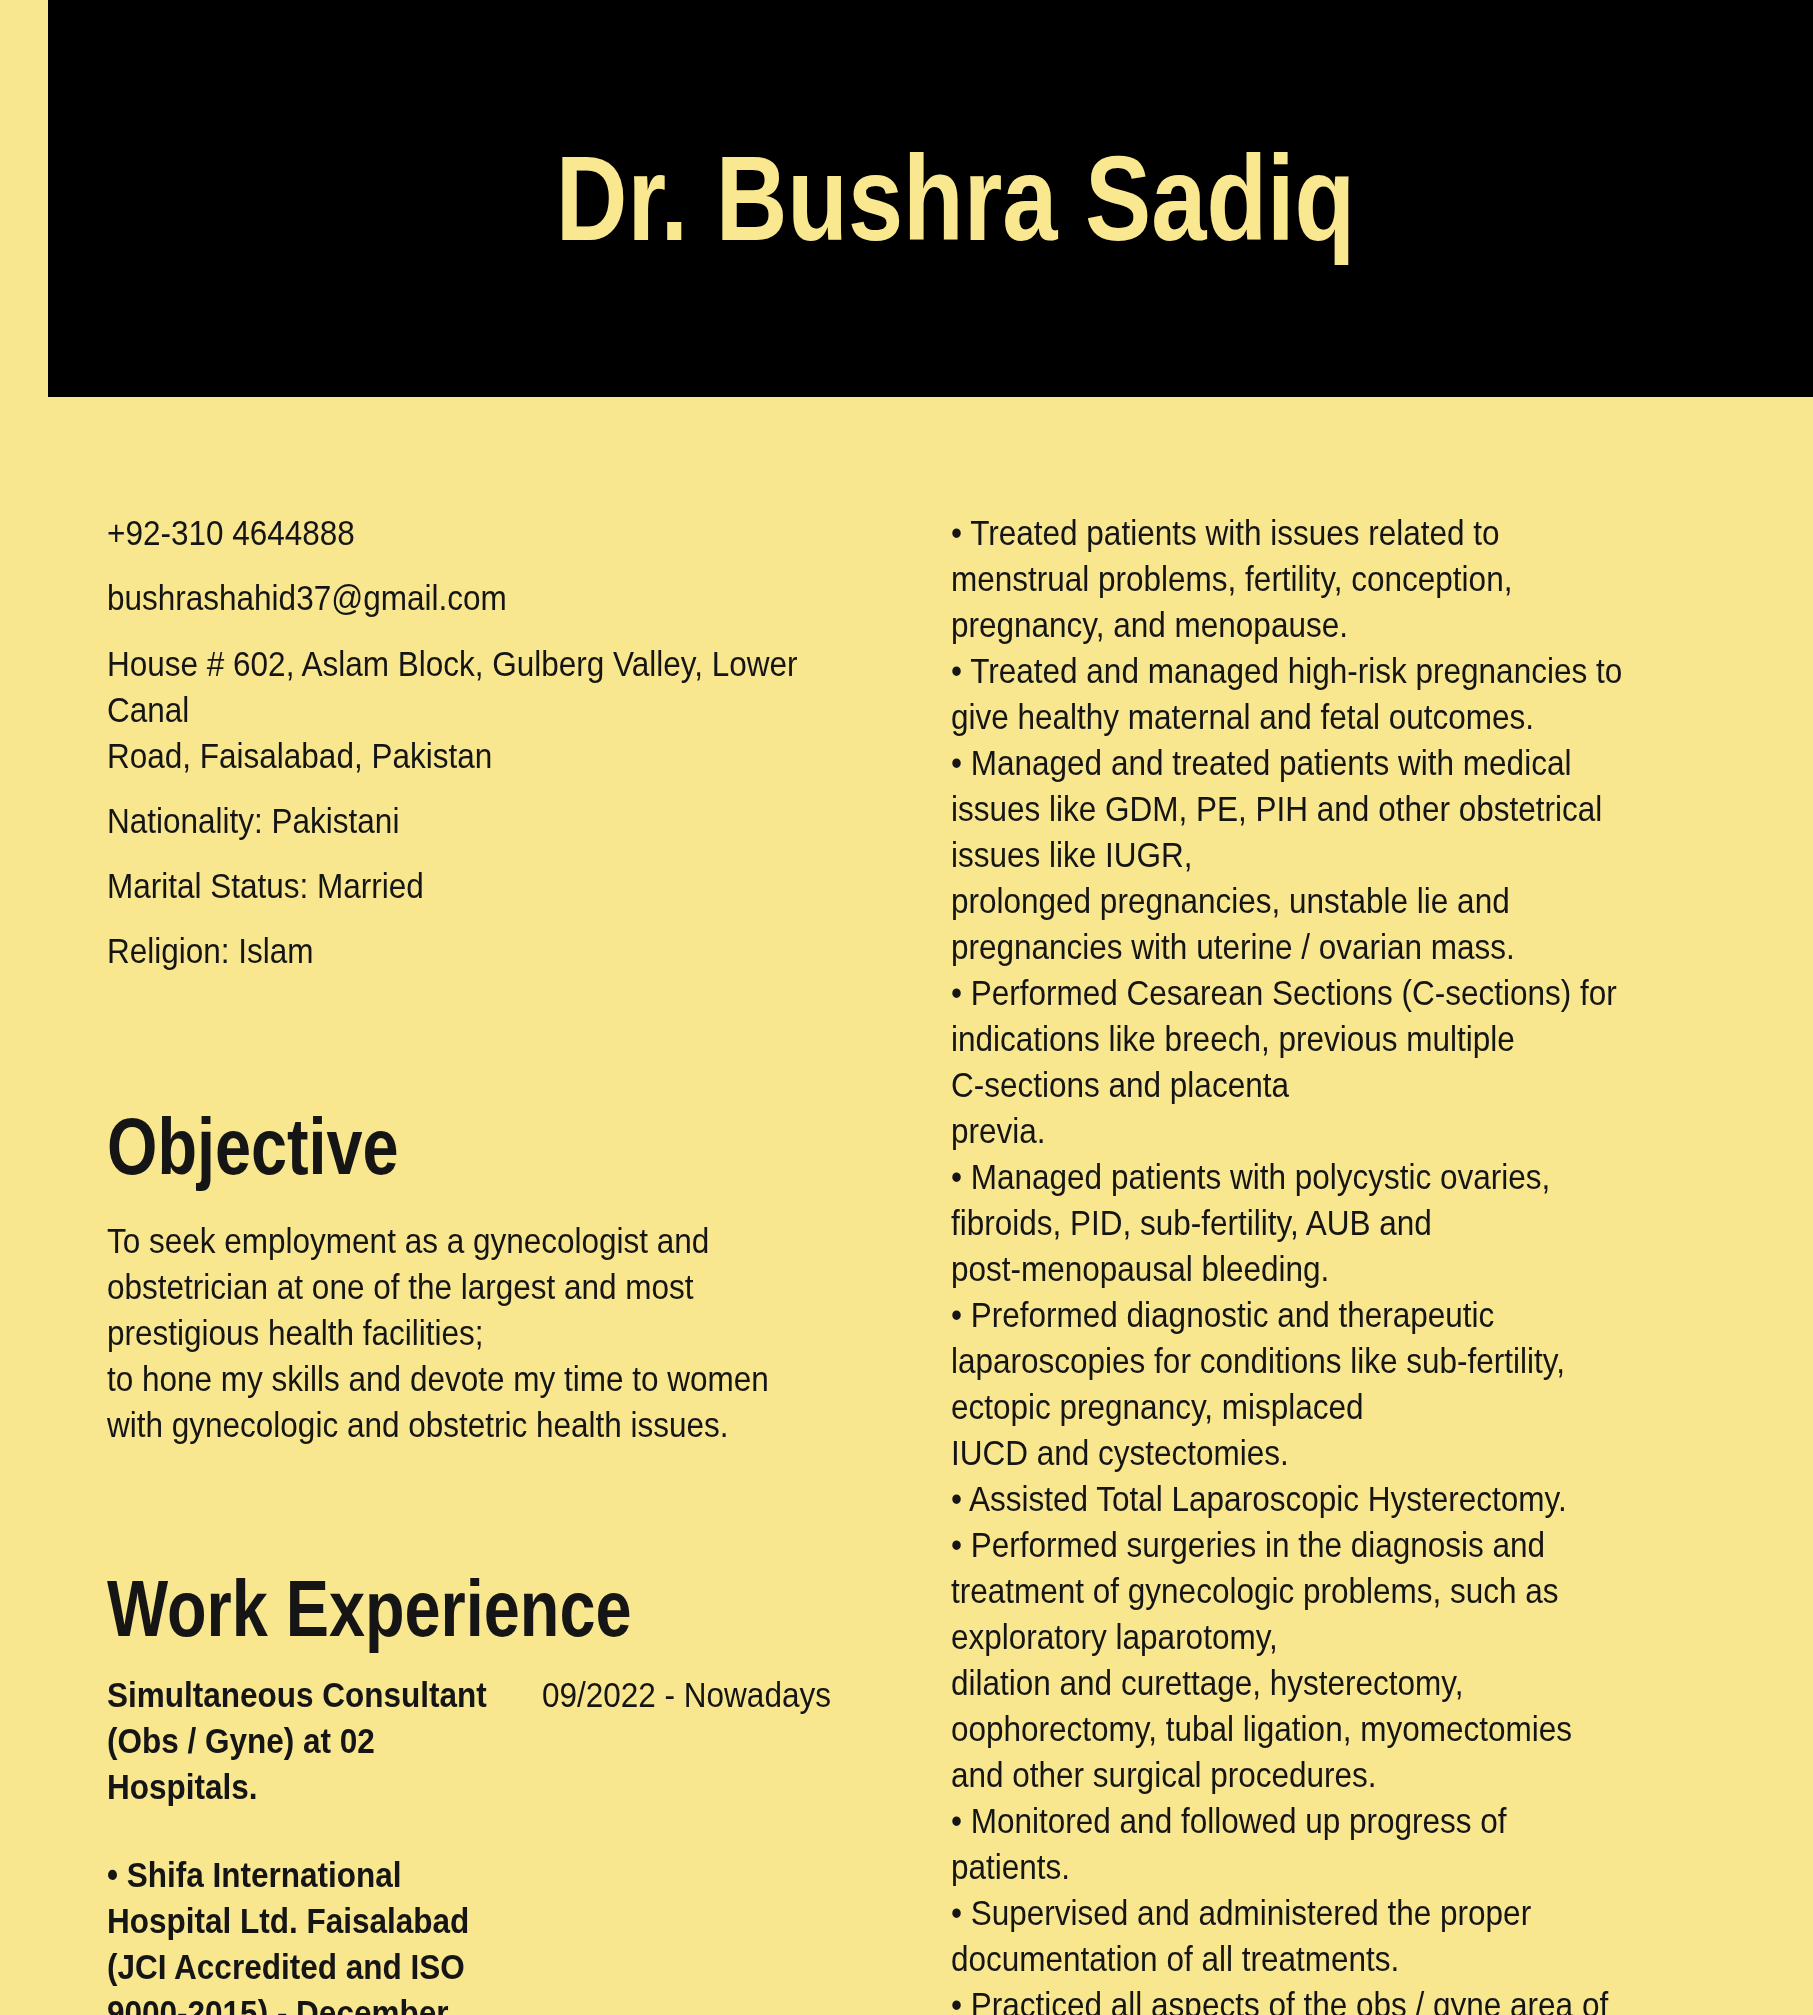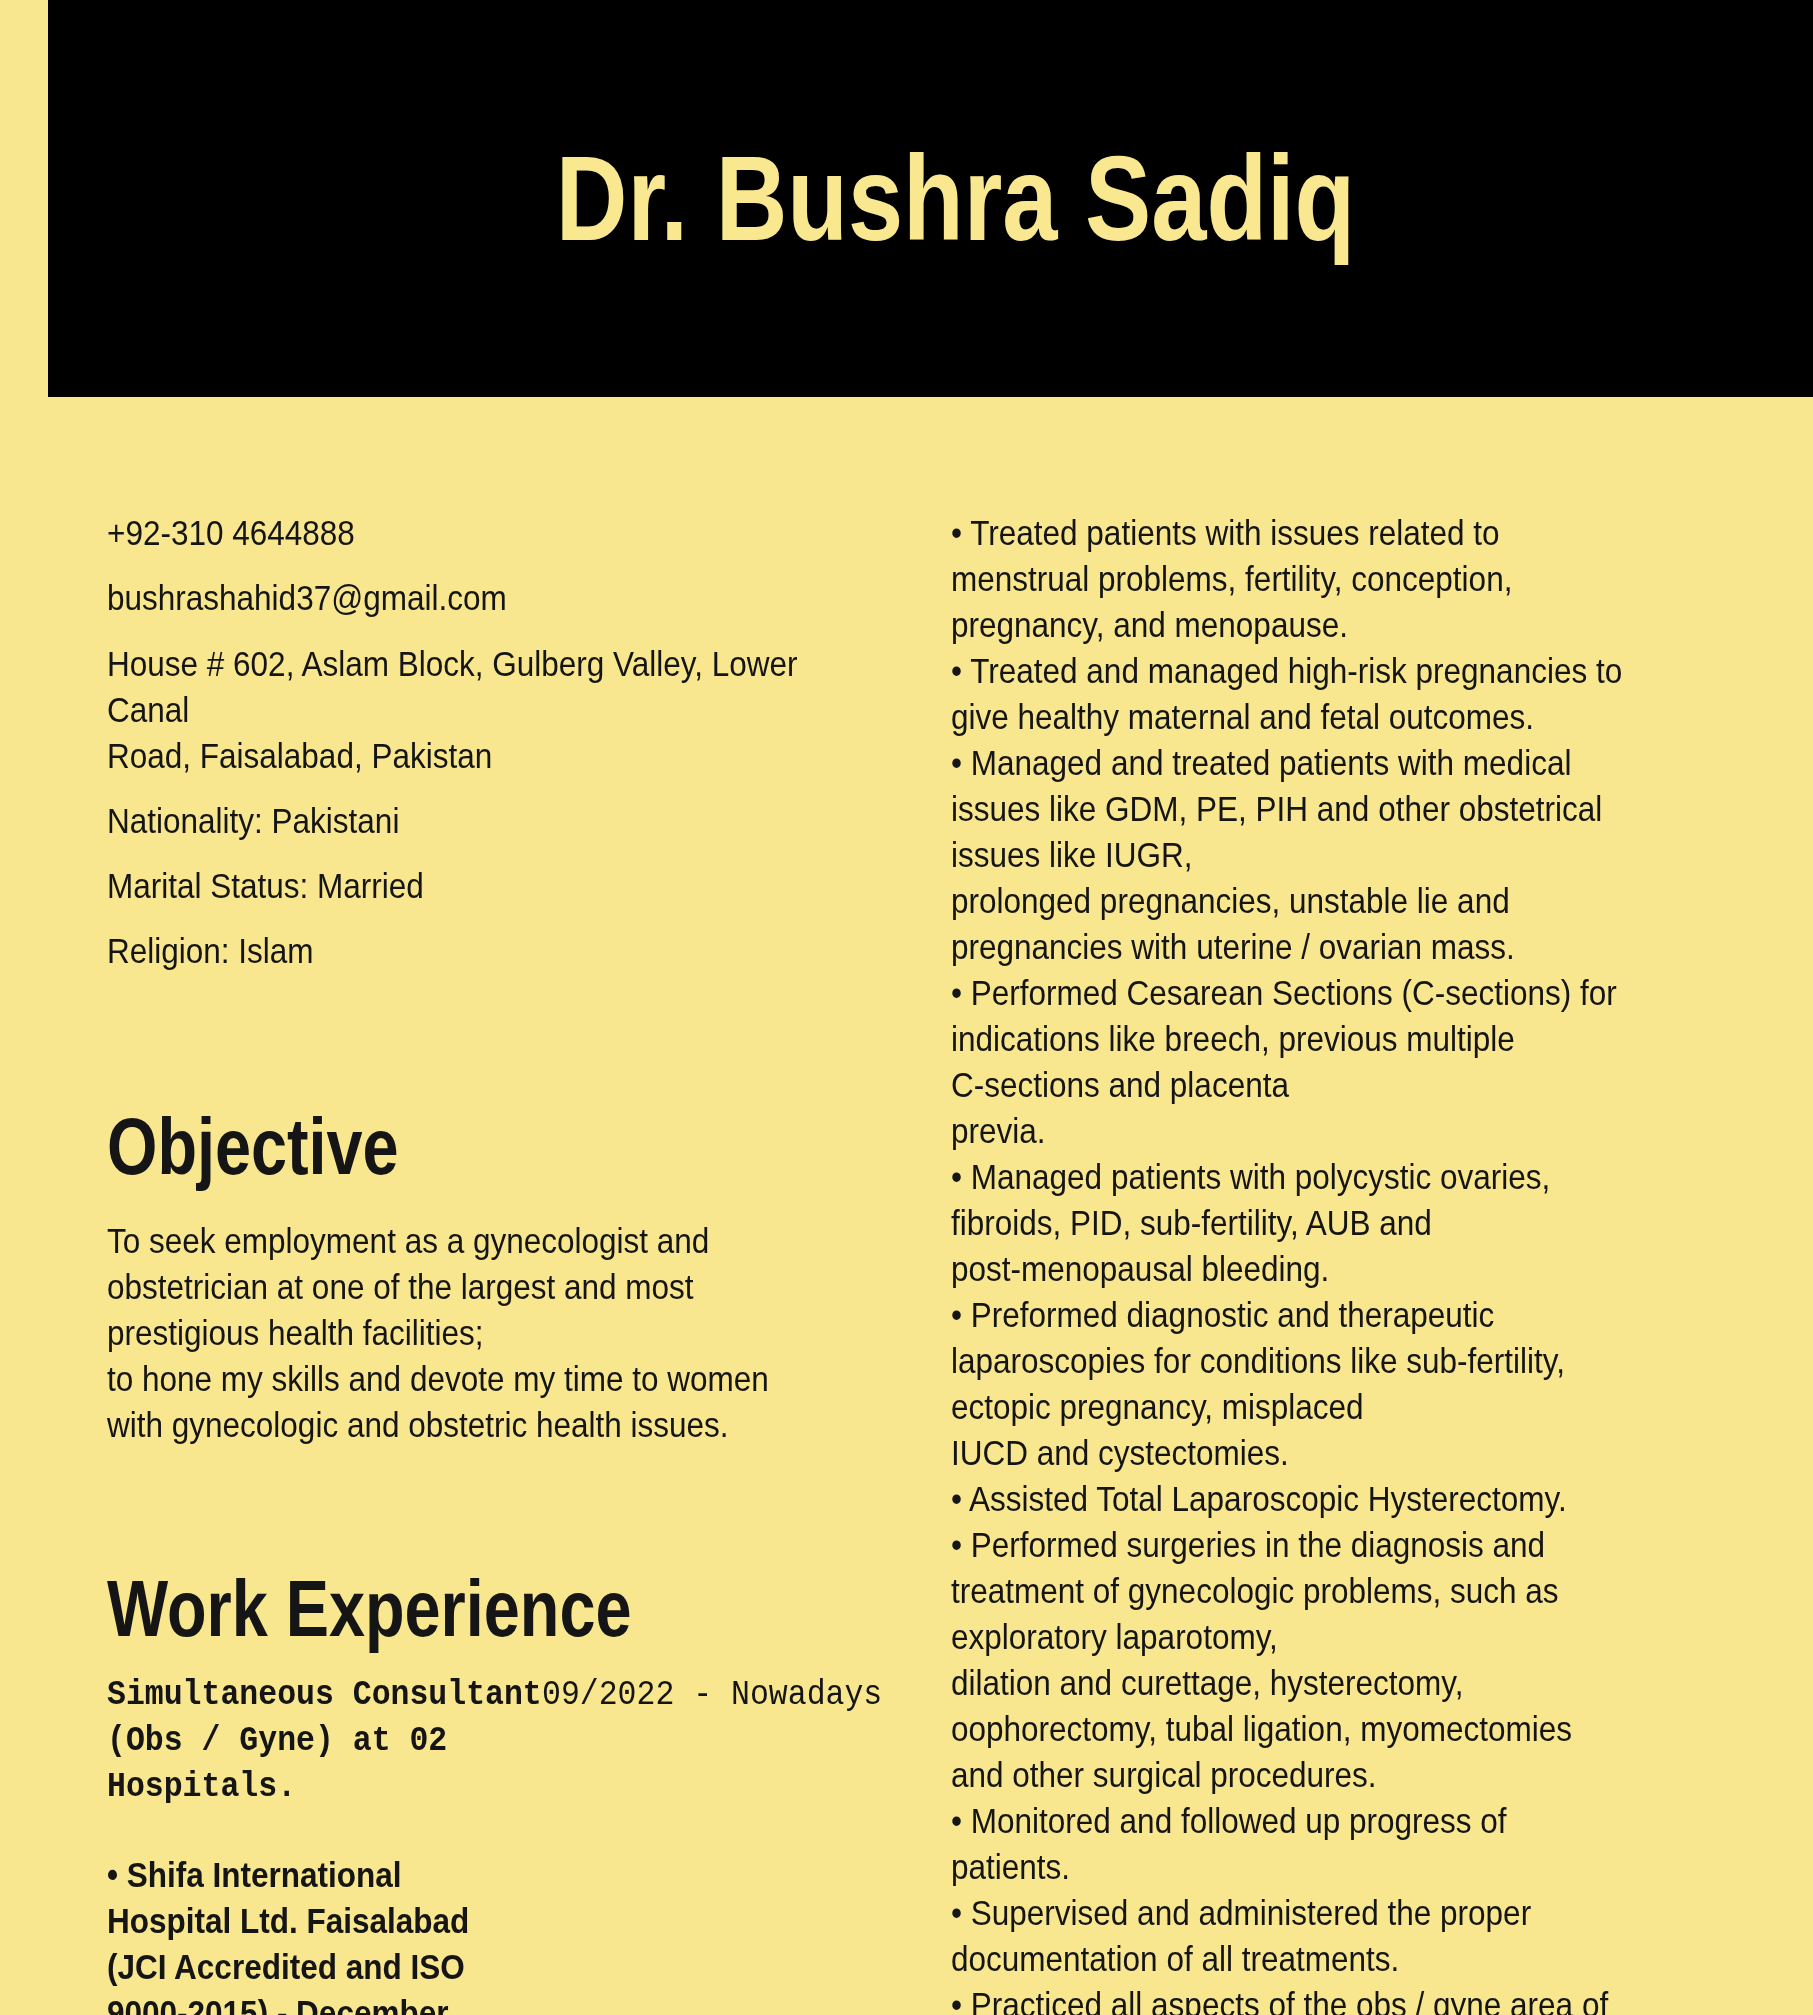--- a/index.html
+++ b/index.html
@@ -39,21 +39,21 @@
     font-size:79px;line-height:95px;font-weight:700;
     transform:scaleX(0.82);transform-origin:0 0;width:122%;
     white-space:nowrap;
   }
   .gap-48{margin-top:19.3px;}
   .mt-310{margin-top:125px;}
   .mt-280{margin-top:113px;}
   .mt-105{margin-top:42px;}
   .mt-60{margin-top:24px;}
   .mt-40{margin-top:16px;}
-  .job-row{position:relative;font-family:Liberation Mono, monospace;}
+  .job-row{position:relative;}
   .date{position:absolute;top:0;white-space:nowrap;}
   .date-job1{left:435px;}
 </style>
 </head>
 <body>
 
 <header class="banner">
   <h1 class="page-title">Dr. Bushra Sadiq</h1>
 </header>
 

